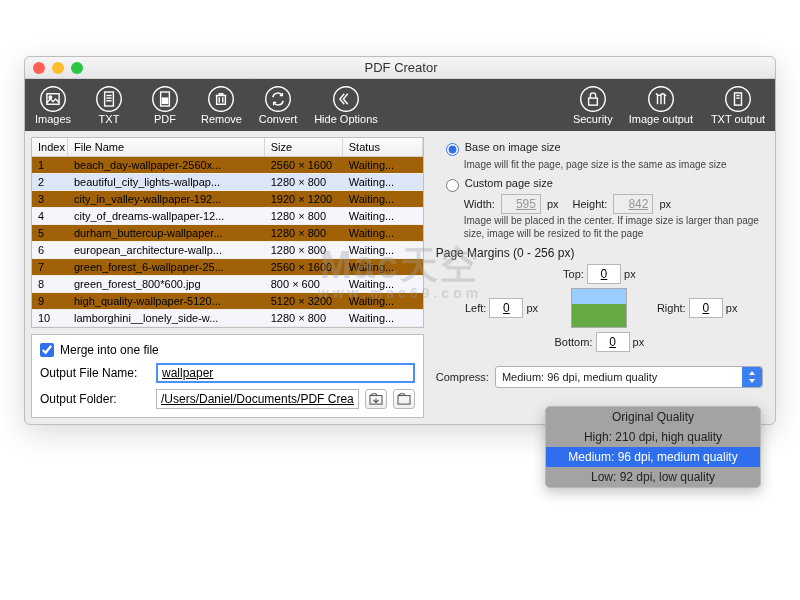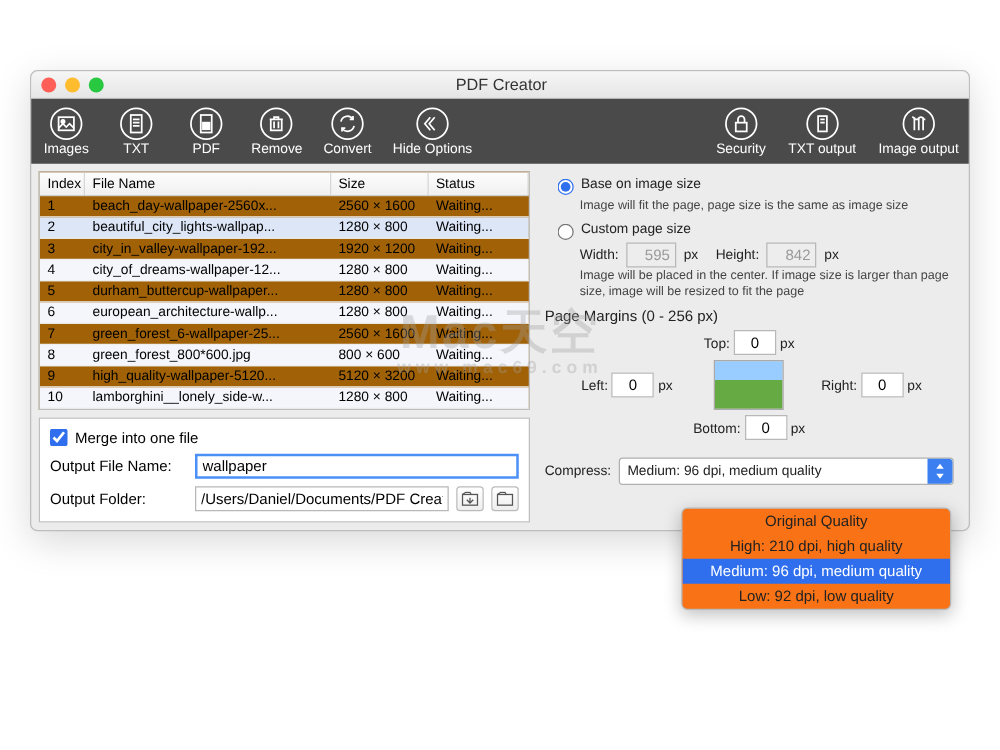--- a/index.html
+++ b/index.html
@@ -77,20 +77,21 @@
 .td.status { width: 80px; }
 
 .bottombox { border: 1px solid #bfbfbf; background: #fff; margin-top: 6px; padding: 8px; font-size: 12px; }
 .row { display: flex; align-items: center; gap: 6px; margin-bottom: 6px; }
 .row label { width: 110px; }
 input[type=text] {
   border: 1px solid #b8b8b8;
   padding: 2px 4px;
   font-size: 12px;
   height: 20px;
+  text-decoration: underline;
 }
 input.focus { border: 2px solid #4a90f7; outline: none; }
 .chk { width: 14px; height: 14px; accent-color: #2f6fed; }
 .iconbtn {
   width: 22px; height: 20px;
   border: 1px solid #bbb;
   border-radius: 3px;
   background: linear-gradient(#fff,#eee);
   display: inline-flex; align-items:center; justify-content:center;
   cursor: pointer;
@@ -131,21 +132,21 @@
   background: #3b7ff0;
   border-radius: 0 3px 3px 0;
   display: flex; align-items: center; justify-content: center;
 }
 
 .dropdown {
   position: absolute;
   right: 8px;
   bottom: -70px;
   width: 216px;
-  background: #f97316;
+  background: #a3a3a3;
   border: 1px solid #b8b8b8;
   border-radius: 5px;
   box-shadow: 0 4px 14px rgba(0,0,0,0.25);
   font-size: 12px;
   overflow: hidden;
   z-index: 50;
 }
 .dropdown .opt { padding: 3px 14px; text-align: center; cursor: pointer; }
 .dropdown .opt.sel { background: #2f6fed; color: #fff; }
 
@@ -227,35 +228,35 @@
     </div>
     <div class="toolspacer"></div>
     <div class="toolbtn">
       <svg viewBox="0 0 32 32" fill="none" stroke="#fff" stroke-width="1.6">
           <circle cx="16" cy="16" r="14"></circle>
           <rect x="11" y="15" width="10" height="8"></rect>
           <path d="M13 15v-3a3 3 0 0 1 6 0v3"></path>
         </svg>
       <span>Security</span>
     </div>
+    <div class="toolbtn" style="min-width:80px">
+      <svg viewBox="0 0 32 32" fill="none" stroke="#fff" stroke-width="1.6">
+          <circle cx="16" cy="16" r="14"></circle>
+          <path d="M12 22V10 M16 22V10 M20 22V10 M10 10c2 0 2 2 4 2s2-2 4-2 2 2 4 2"></path>
+        </svg>
+      <span>Image output</span>
+    </div>
     <div class="toolbtn" style="min-width:74px">
       <svg viewBox="0 0 32 32" fill="none" stroke="#fff" stroke-width="1.6">
           <circle cx="16" cy="16" r="14"></circle>
           <rect x="12" y="9" width="8" height="14"></rect>
           <line x1="14" y1="12" x2="18" y2="12"></line>
           <line x1="14" y1="15" x2="18" y2="15"></line>
         </svg>
       <span>TXT output</span>
-    </div>
-    <div class="toolbtn" style="min-width:80px">
-      <svg viewBox="0 0 32 32" fill="none" stroke="#fff" stroke-width="1.6">
-          <circle cx="16" cy="16" r="14"></circle>
-          <path d="M12 22V10 M16 22V10 M20 22V10 M10 10c2 0 2 2 4 2s2-2 4-2 2 2 4 2"></path>
-        </svg>
-      <span>Image output</span>
     </div>
   </div>
 
   <div class="body">
     <div class="left">
       <div class="table">
         <div class="thead">
           <div class="th idx">Index</div>
           <div class="th name">File Name</div>
           <div class="th size">Size</div>

